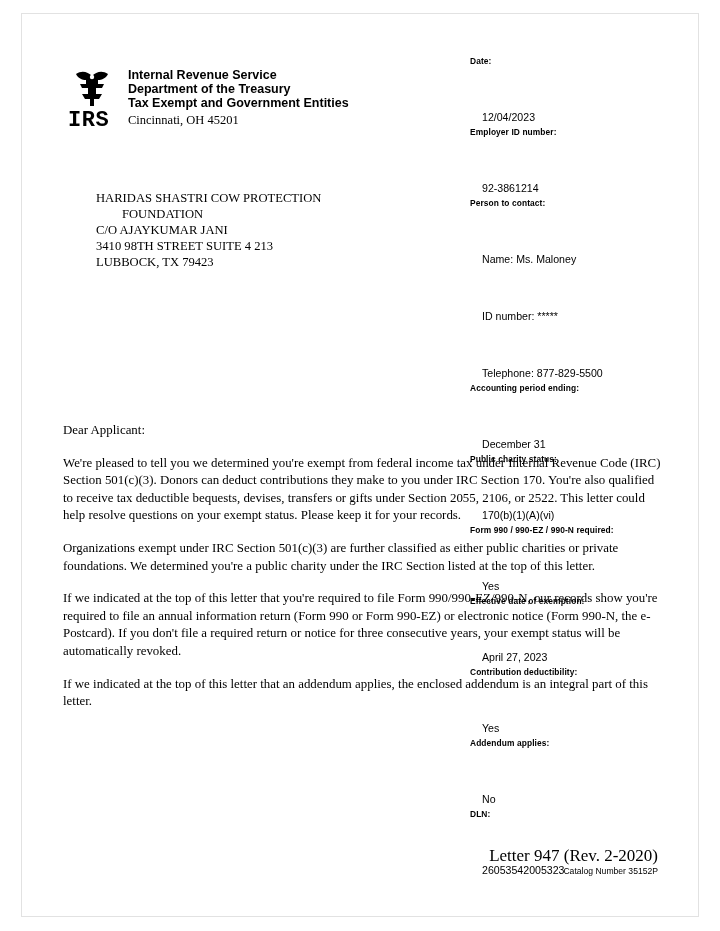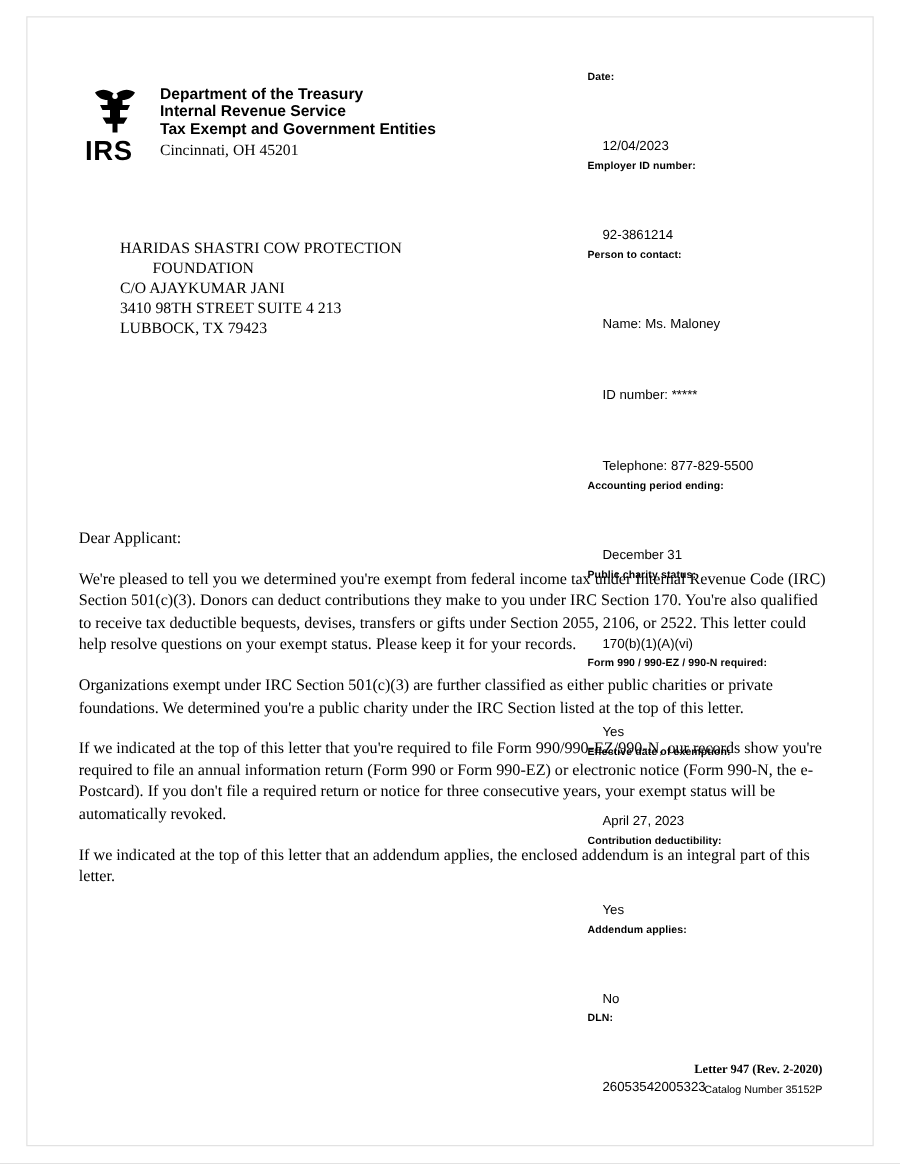--- a/index.html
+++ b/index.html
@@ -50,21 +50,21 @@
     font-family: "DejaVu Sans", sans-serif;
     font-size: 34px;
     line-height: 40px;
     letter-spacing: -2px;
     color: #000;
   }
   .irs-logo .irs-text {
     position: absolute;
     left: 0px;
     top: 40px;
-    font-family: Liberation Sans, sans-serif;
+    font-family: Liberation Mono, monospace;
     font-weight: bold;
     font-size: 22px;
     letter-spacing: 0.5px;
   }
   .dept-block {
     position: absolute;
     left: 76px;
     top: 12px;
     width: 330px;
     font-family: "Liberation Sans", sans-serif;
@@ -142,22 +142,22 @@
 
   
   .footer {
     position: absolute;
     right: 40px;
     bottom: 38px;
     text-align: right;
   }
   .footer .letter-no {
     font-family: "Liberation Serif", serif;
-    font-weight: bold;
-    font-size: 10px;
+    font-weight: normal;
+    font-size: 17px;
     line-height: 16px;
   }
   .footer .catalog {
     font-family: "Liberation Sans", sans-serif;
     font-size: 8.6px;
     line-height: 13px;
     margin-top: 1px;
   }
 </style>
 </head>
@@ -170,22 +170,22 @@
       <div class="irs-logo">
         <div class="eagle">
           <svg width="44" height="40" viewBox="0 0 44 40" aria-hidden="true">
             <path d="M4 6 C10 2, 16 4, 20 8 C24 4, 30 2, 36 6 C34 10, 30 12, 26 12 L26 16 L32 16 L30 20 L24 20 L24 26 L30 26 L27 31 L22 31 L22 38 L18 38 L18 31 L13 31 L10 26 L16 26 L16 20 L10 20 L8 16 L14 16 L14 12 C10 12, 6 10, 4 6 Z" fill="#000"></path>
             <circle cx="20" cy="9" r="2.2" fill="#fff"></circle>
           </svg>
         </div>
         <div class="irs-text">IRS</div>
       </div>
       <div class="dept-block">
+        <div class="line-b">Internal Revenue Service</div>
         <div class="line-b">Department of the Treasury</div>
-        <div class="line-b">Internal Revenue Service</div>
         <div class="line-b">Tax Exempt and Government Entities</div>
         <div class="addr">Cincinnati, OH 45201</div>
       </div>
     </div>
 
     <div class="meta">
       <div class="row">
         <div class="lbl">Date:</div>
         <div class="val">12/04/2023</div>
       </div>

